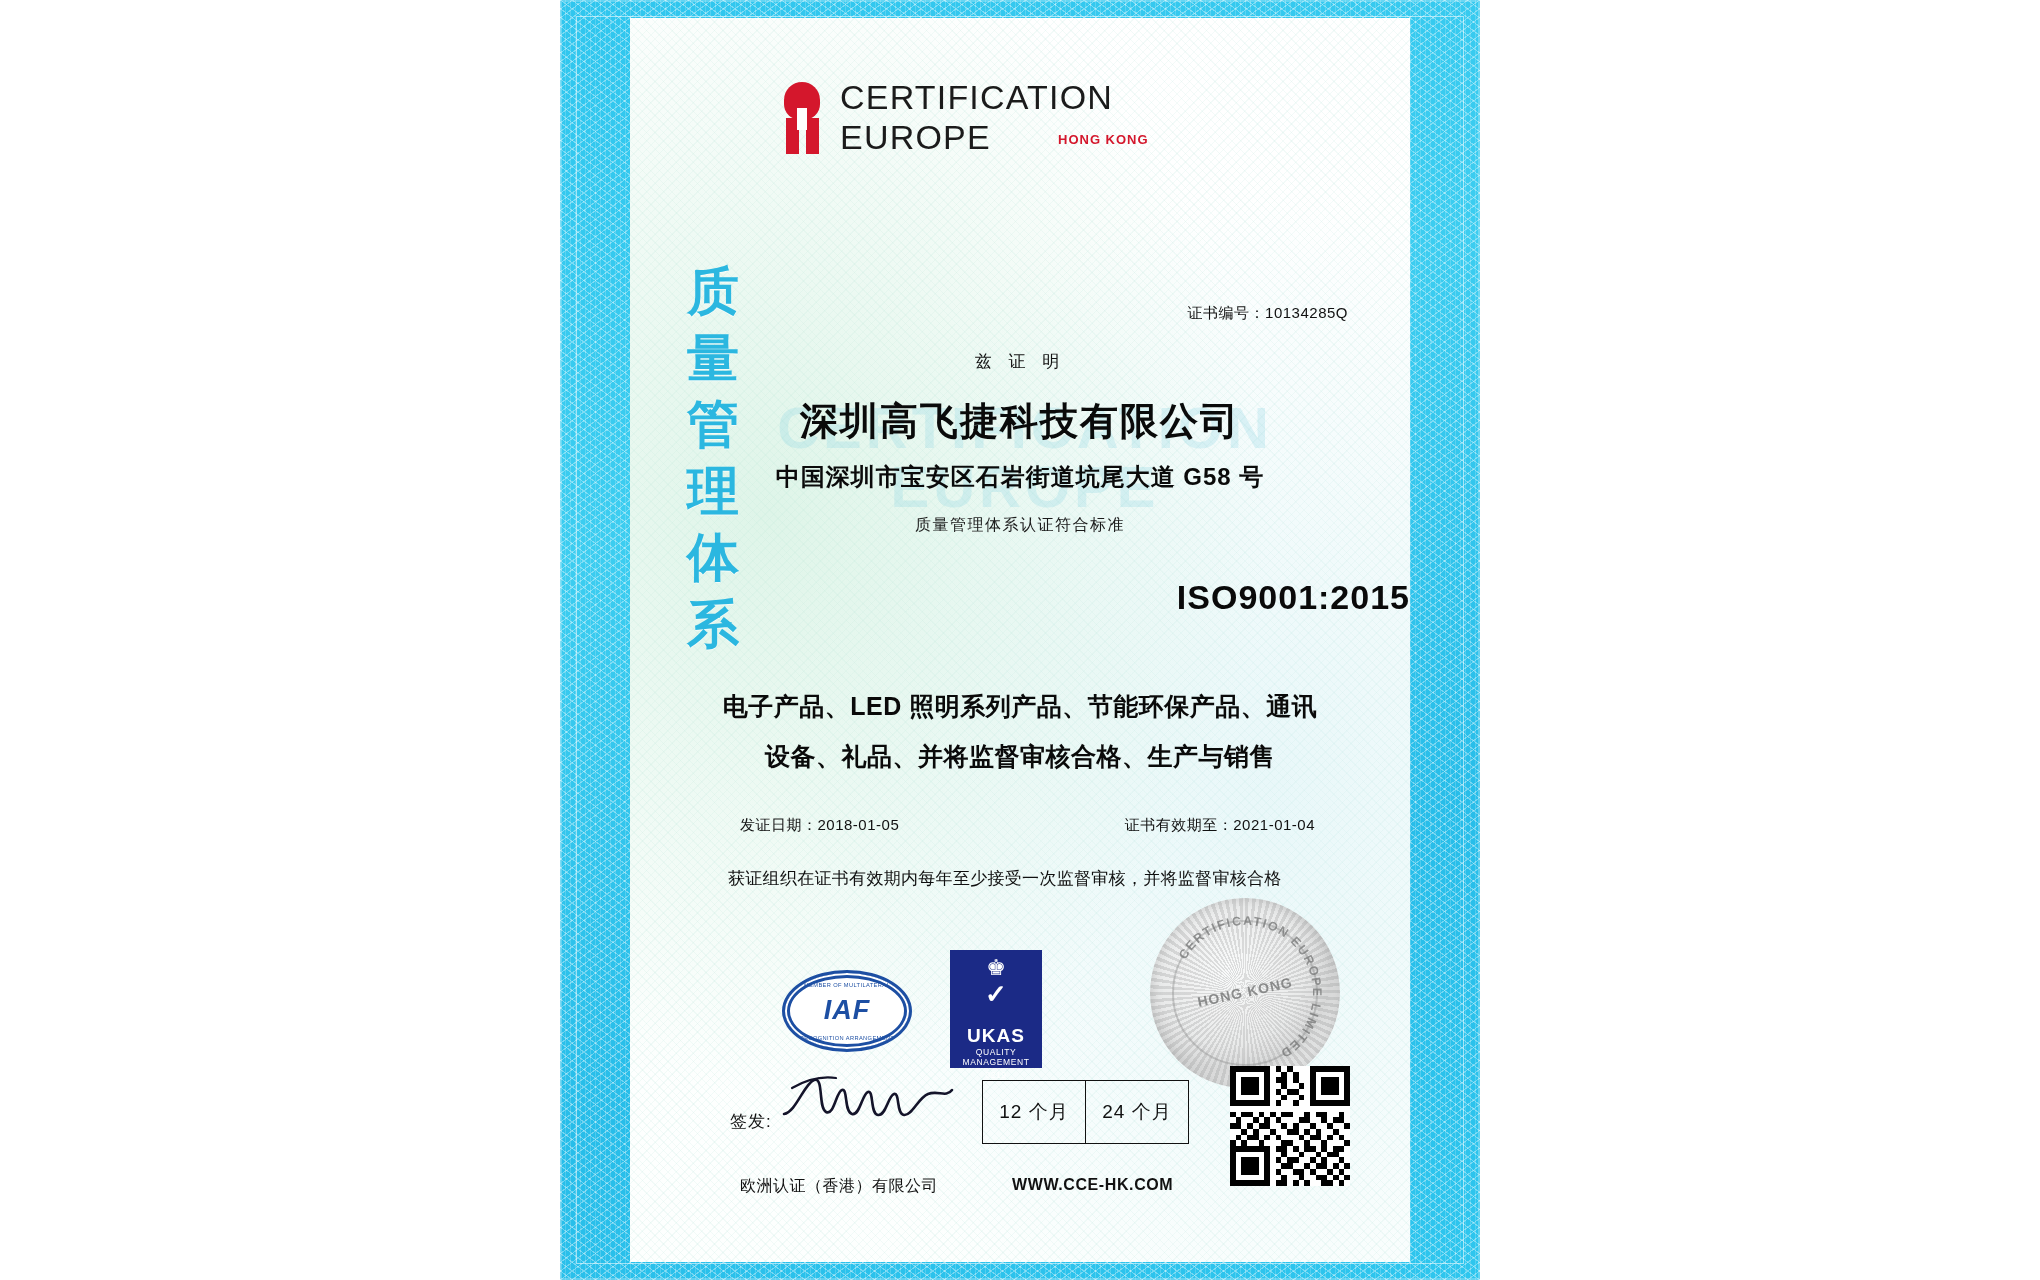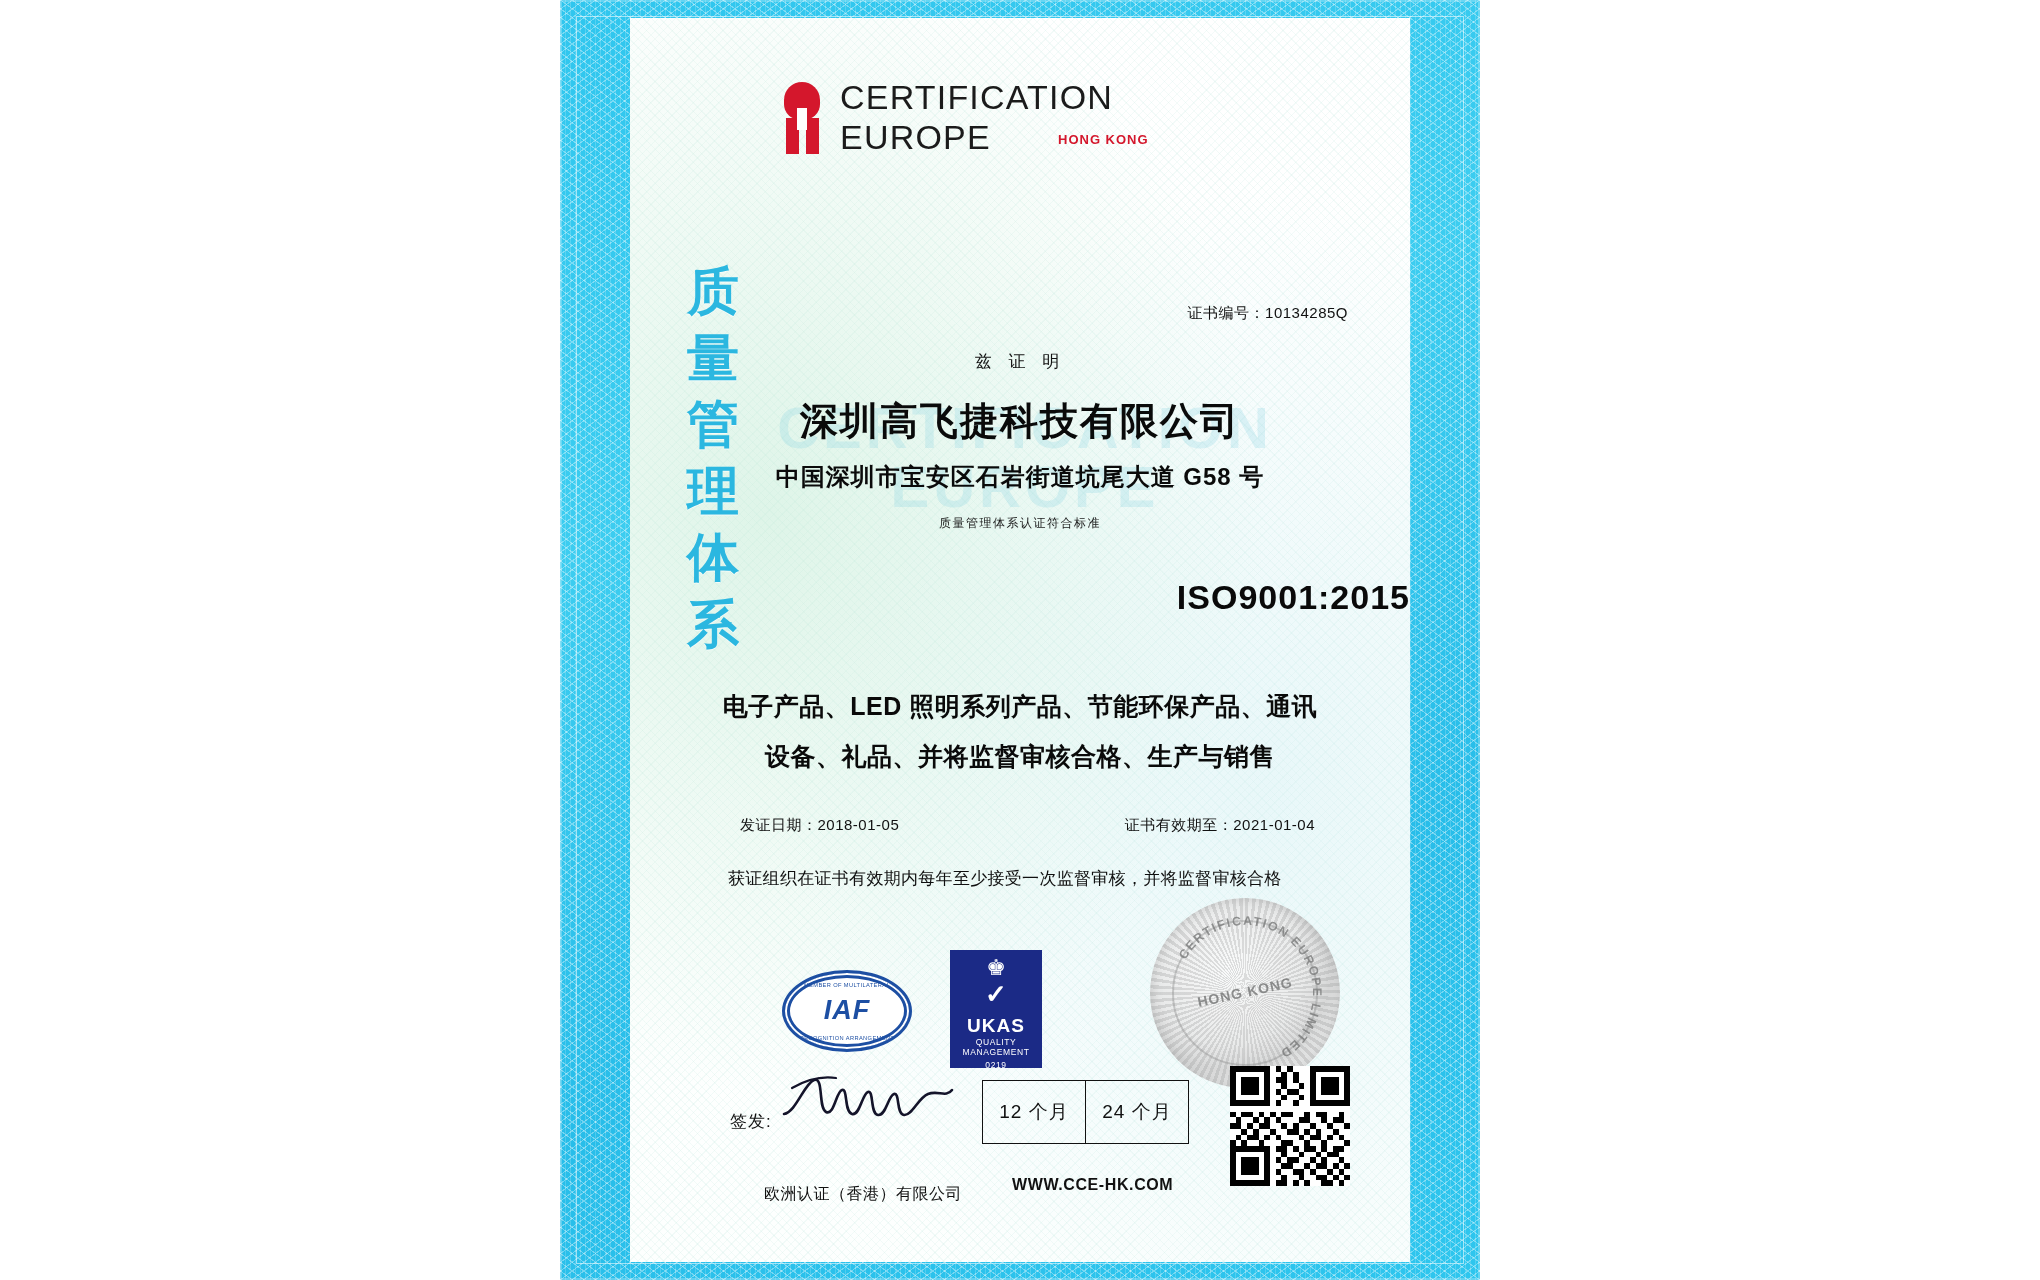--- a/index.html
+++ b/index.html
@@ -196,21 +196,21 @@
     font-weight: 700;
     letter-spacing: 1px;
     color: #0a0a0a;
   }
 
   .sys-line {
     position: absolute;
     left: 0; right: 0;
     top: 497px;
     text-align: center;
-    font-size: 12px;
+    font-size: 16px;
     letter-spacing: 1.5px;
     color: #1a1a1a;
   }
 
   .standard {
     position: absolute;
     left: 0; right: 0;
     top: 560px;
     text-align: right;
     font-size: 34px;
@@ -326,21 +326,21 @@
     font-size: 26px;
     line-height: 1;
     margin-top: 2px;
     color: #ffffff;
     font-weight: 700;
   }
   .ukas-name {
     font-size: 19px;
     font-weight: 700;
     letter-spacing: 1px;
-    margin-top: 8px;
+    margin-top: 18px;
   }
   .ukas-q, .ukas-m {
     font-size: 8.5px;
     letter-spacing: .6px;
   }
   .ukas-num {
     font-size: 8.5px;
     margin-top: 3px;
     letter-spacing: .6px;
   }
@@ -431,26 +431,25 @@
   .qr {
     position: absolute;
     right: 60px;
     top: 1048px;
     width: 120px;
     height: 120px;
   }
 
   .footer-left {
     position: absolute;
-    left: 134px;
+    left: 110px;
     top: 1158px;
     font-size: 16px;
     color: #111;
     letter-spacing: .5px;
-    margin-top: 8px;
   }
   .footer-right {
     position: absolute;
     left: 382px;
     top: 1158px;
     font-size: 16px;
     font-weight: 700;
     color: #111;
     letter-spacing: .6px;
   }

